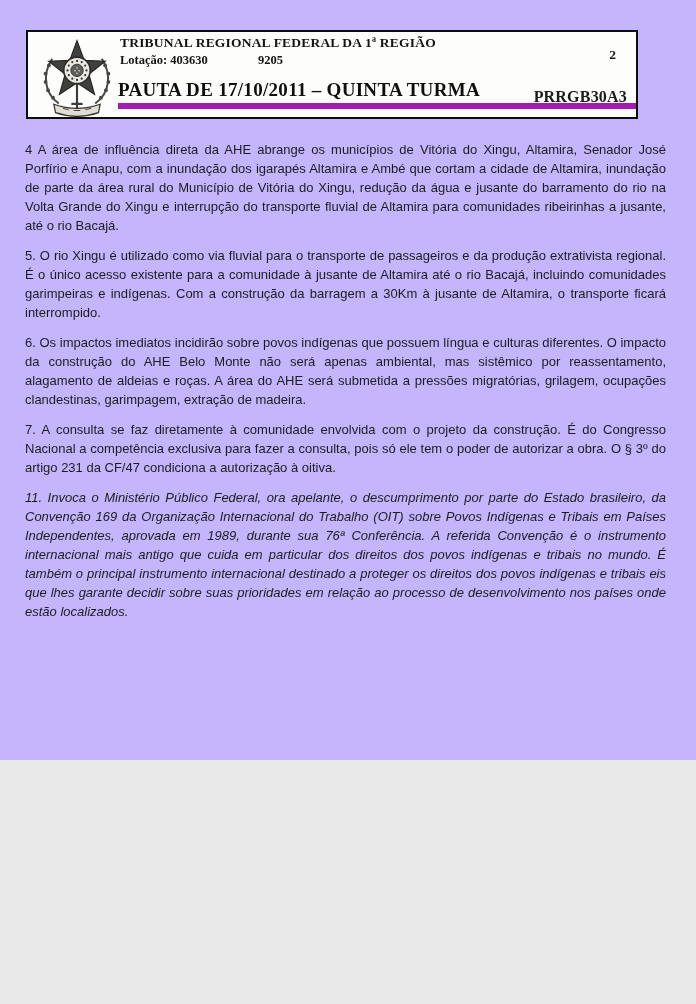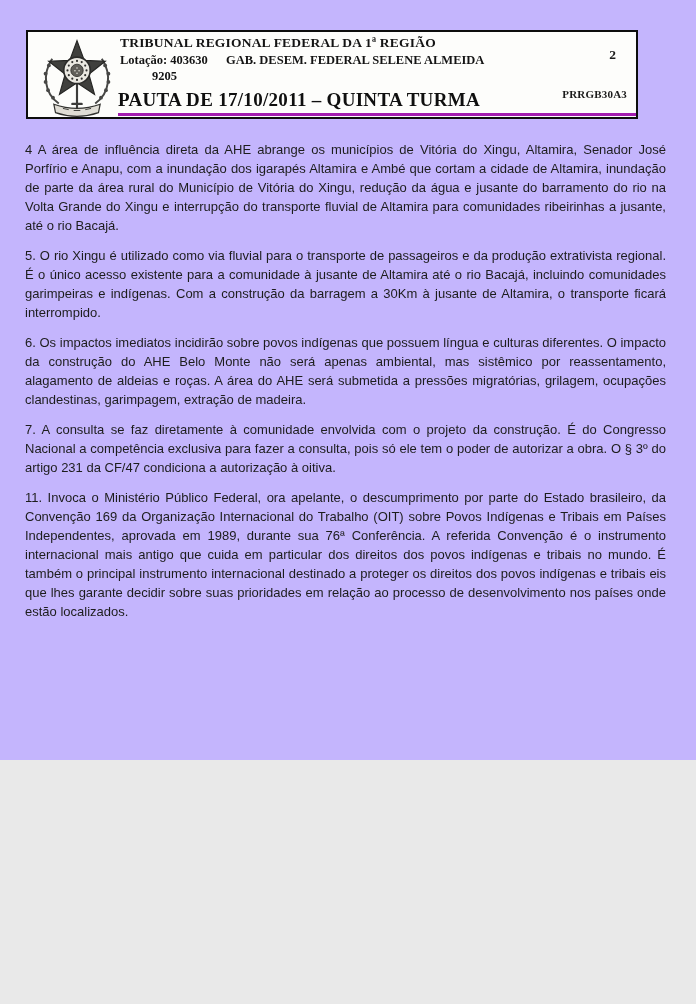--- a/index.html
+++ b/index.html
@@ -61,29 +61,29 @@
     font-family: "Liberation Serif", serif;
     font-weight: bold;
     font-size: 13.5px;
   }
   .doc-code {
     position: absolute;
     right: 9px;
     top: 56px;
     font-family: "Liberation Serif", serif;
     font-weight: bold;
-    font-size: 11px;
+    font-size: 16px;
     letter-spacing: 0.2px;
   }
   .title-row {
     position: absolute;
     left: 90px;
     right: 0;
-    bottom: 1px;
-    border-bottom: 3px solid #a21caf;
+    bottom: 8px;
+    border-bottom: 6px solid #a21caf;
     padding-bottom: 2px;
   }
   .doc-title {
     font-family: "Liberation Serif", serif;
     font-weight: bold;
     font-size: 19px;
     letter-spacing: 0.3px;
     color: #0f0f0f;
     white-space: nowrap;
   }
@@ -95,21 +95,21 @@
     top: 140px;
     width: 641px;
   }
   .doc-body p {
     font-size: 13px;
     line-height: 19px;
     text-align: justify;
     margin-bottom: 11px;
     color: #1d1d1d;
   }
-  .doc-body p:last-child { margin-bottom: 6px; }
+  .doc-body p:last-child { margin-bottom: 6px; font-style: italic; }
 </style>
 </head>
 <body>
 
 <div class="page">
 
   <div class="header-box">
 
     <div class="seal">
       <svg viewBox="0 0 100 104" width="84" height="86" aria-hidden="true">
@@ -164,21 +164,20 @@
           <line x1="46" y1="92.5" x2="54" y2="92.5"></line>
           <line x1="60" y1="91.5" x2="67" y2="90"></line>
         </g>
       </svg>
     </div>
 
     <div class="header-lines">
       <div class="org-line">TRIBUNAL REGIONAL FEDERAL DA 1ª REGIÃO</div>
       <div class="lot-grid">
         <span class="lot-c1">Lotação: 403630</span>
-        <span>GAB. DESEM. FEDERAL SELENE ALMEIDA</span>
         <span class="lot-c1 indent">9205</span>
       </div>
     </div>
 
     <div class="page-num">2</div>
     <div class="doc-code">PRRGB30A3</div>
 
     <div class="title-row">
       <span class="doc-title">PAUTA DE 17/10/2011 – QUINTA TURMA</span>
     </div>

